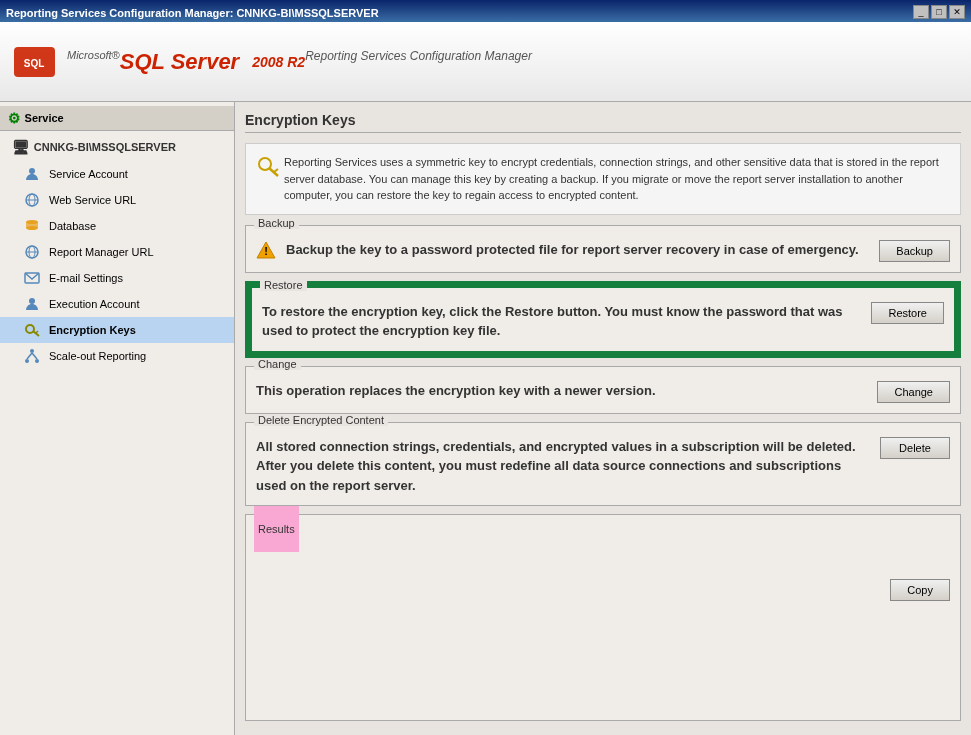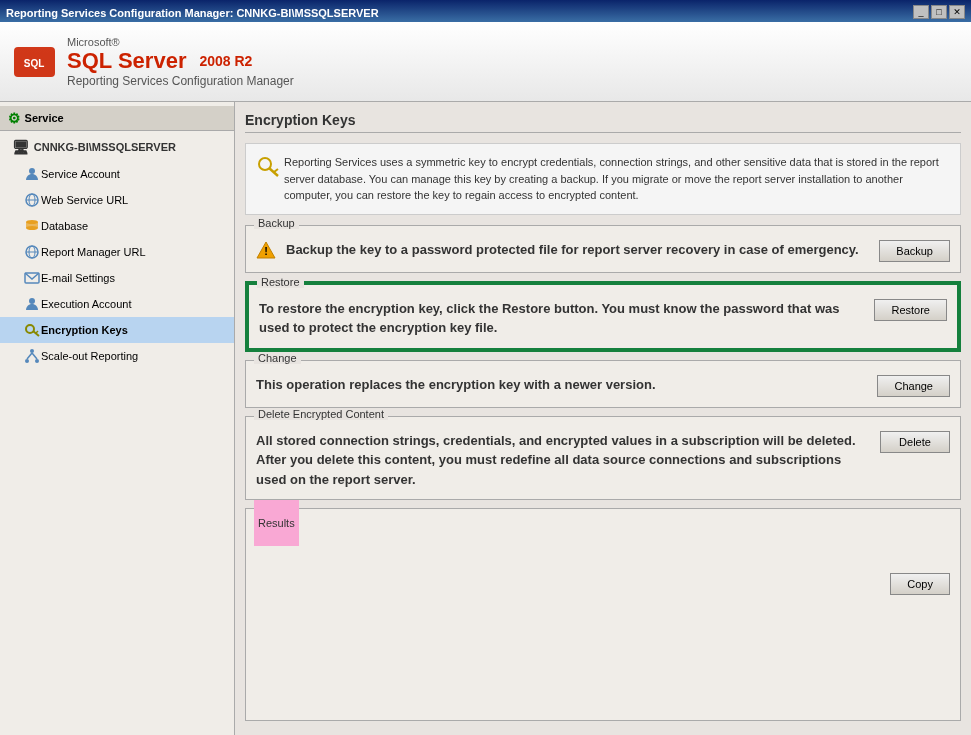--- a/index.html
+++ b/index.html
@@ -56,21 +56,22 @@
       display: flex;
       align-items: center;
       gap: 10px;
     }
     .logo-icon {
       width: 45px;
       height: 45px;
     }
     .app-title {
       display: flex;
-      flex-direction: column;
+      flex-direction: row;
+      font-style: italic;
     }
     .app-title-sql {
       font-size: 22px;
       font-weight: bold;
       color: #cc2200;
     }
 
     
     .main-layout {
       display: flex;
@@ -105,21 +106,21 @@
       align-items: center;
       gap: 4px;
       margin-bottom: 2px;
     }
     .sidebar-item {
       padding: 5px 8px 5px 24px;
       font-size: 11px;
       color: #000;
       display: flex;
       align-items: center;
-      gap: 1px;
+      gap: 9px;
       cursor: pointer;
     }
     .sidebar-item.active {
       background: #b8d4f0;
       font-weight: bold;
     }
     .sidebar-icon {
       width: 16px;
       height: 16px;
       flex-shrink: 0;
@@ -167,21 +168,21 @@
       line-height: 1.5;
     }
 
     .section-group {
       border: 1px solid #aaa;
       background: #f0ede8;
       margin-bottom: 8px;
       position: relative;
     }
     .section-group.highlight {
-      border: 4px solid #15803d;
+      border: 7px solid #15803d;
     }
     .section-label {
       position: absolute;
       top: -9px;
       left: 8px;
       background: #e8e4e0;
       padding: 0 4px;
       font-size: 11px;
       color: #333;
     }

